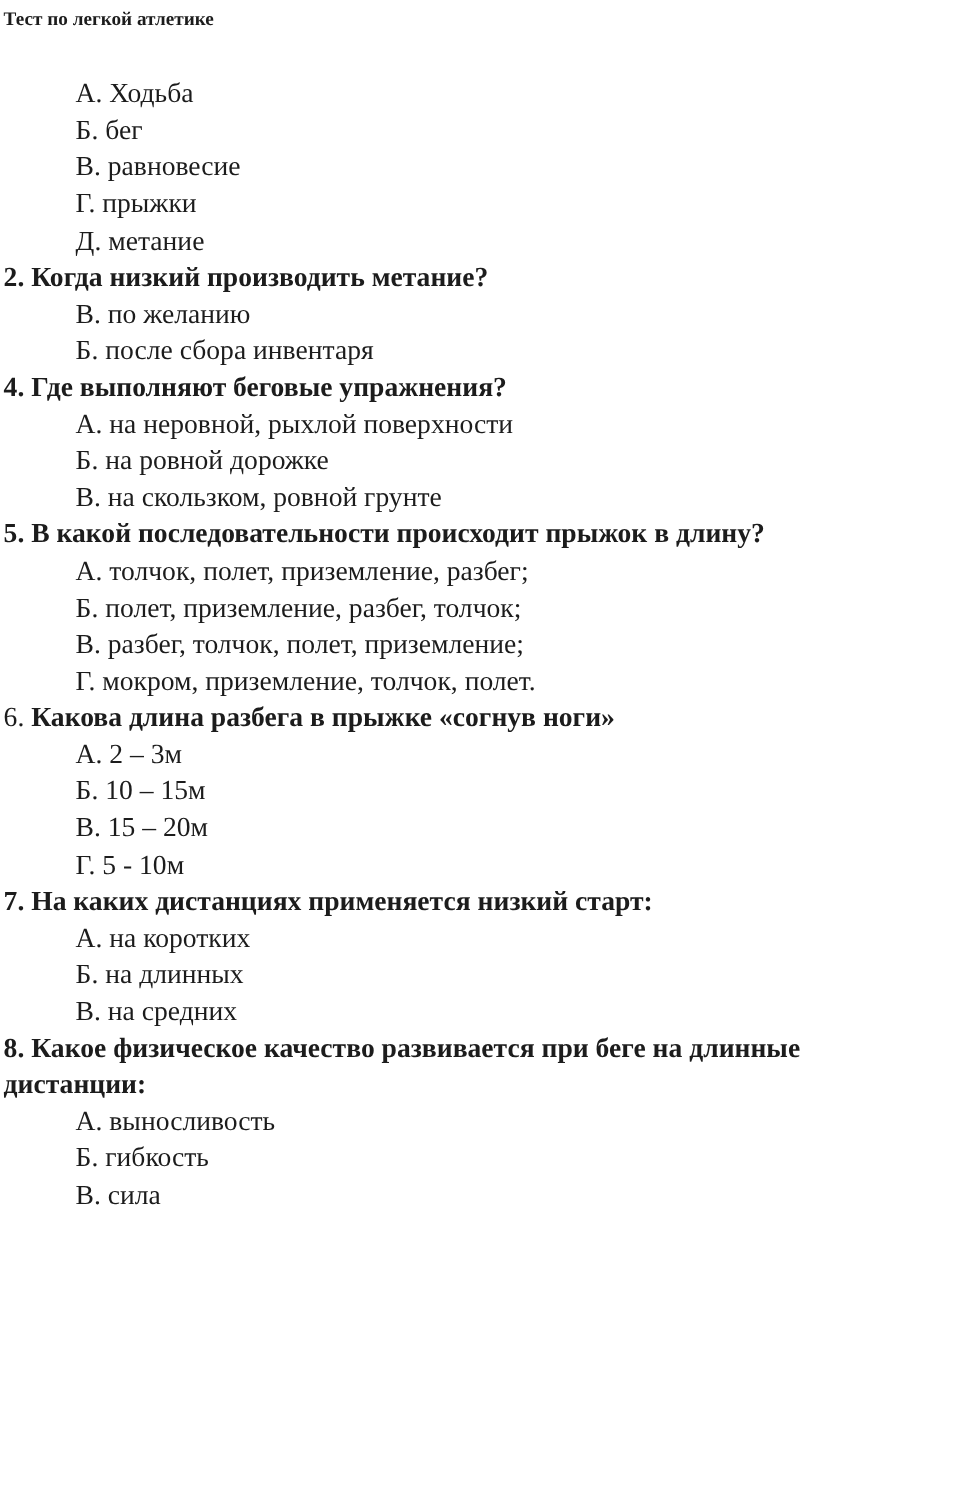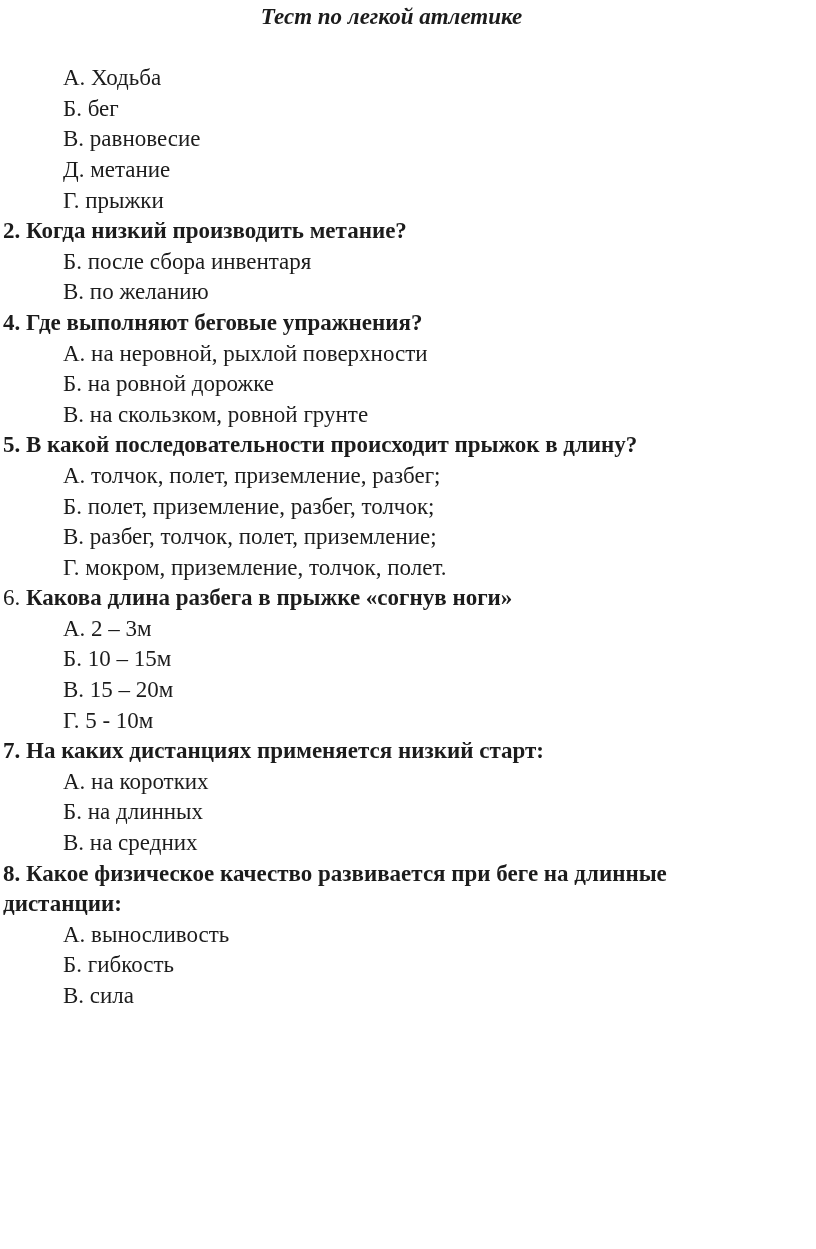--- a/index.html
+++ b/index.html
@@ -15,24 +15,23 @@
     background: #ffffff;
     padding: 2px 36px 0 3px;
     font-family: "Liberation Serif", serif;
     font-size: 23px;
     line-height: 30.6px;
     color: #1c1c1c;
     overflow: hidden;
   }
   .doc-title {
     margin: 0 0 30.6px 0;
-    font-size: 23px;
+    font-size: 16px;
     font-weight: bold;
-    font-style: italic;
-    text-align: center;
+    text-align: left;
     line-height: 30.6px;
   }
   .question-heading {
     margin: 0;
     font-weight: bold;
   }
   .question-heading .qnum.regular-weight {
     font-weight: normal;
   }
   .answer-option {
@@ -45,28 +44,28 @@
 <body>
 
 <div class="page">
 
   <h1 class="doc-title">Тест по легкой атлетике</h1>
 
   <section>
     <p class="answer-option">А. Ходьба</p>
     <p class="answer-option">Б. бег</p>
     <p class="answer-option">В. равновесие</p>
+    <p class="answer-option">Г. прыжки</p>
     <p class="answer-option">Д. метание</p>
-    <p class="answer-option">Г. прыжки</p>
   </section>
 
   <section>
     <p class="question-heading"><span class="qnum">2.</span> <span>Когда низкий производить метание?</span></p>
+    <p class="answer-option">В. по желанию</p>
     <p class="answer-option">Б. после сбора инвентаря</p>
-    <p class="answer-option">В. по желанию</p>
   </section>
 
 
   <section>
     <p class="question-heading"><span class="qnum">4.</span> <span>Где выполняют беговые упражнения?</span></p>
     <p class="answer-option">А. на неровной, рыхлой поверхности</p>
     <p class="answer-option">Б. на ровной дорожке</p>
     <p class="answer-option">В. на скользком, ровной грунте</p>
   </section>
 

